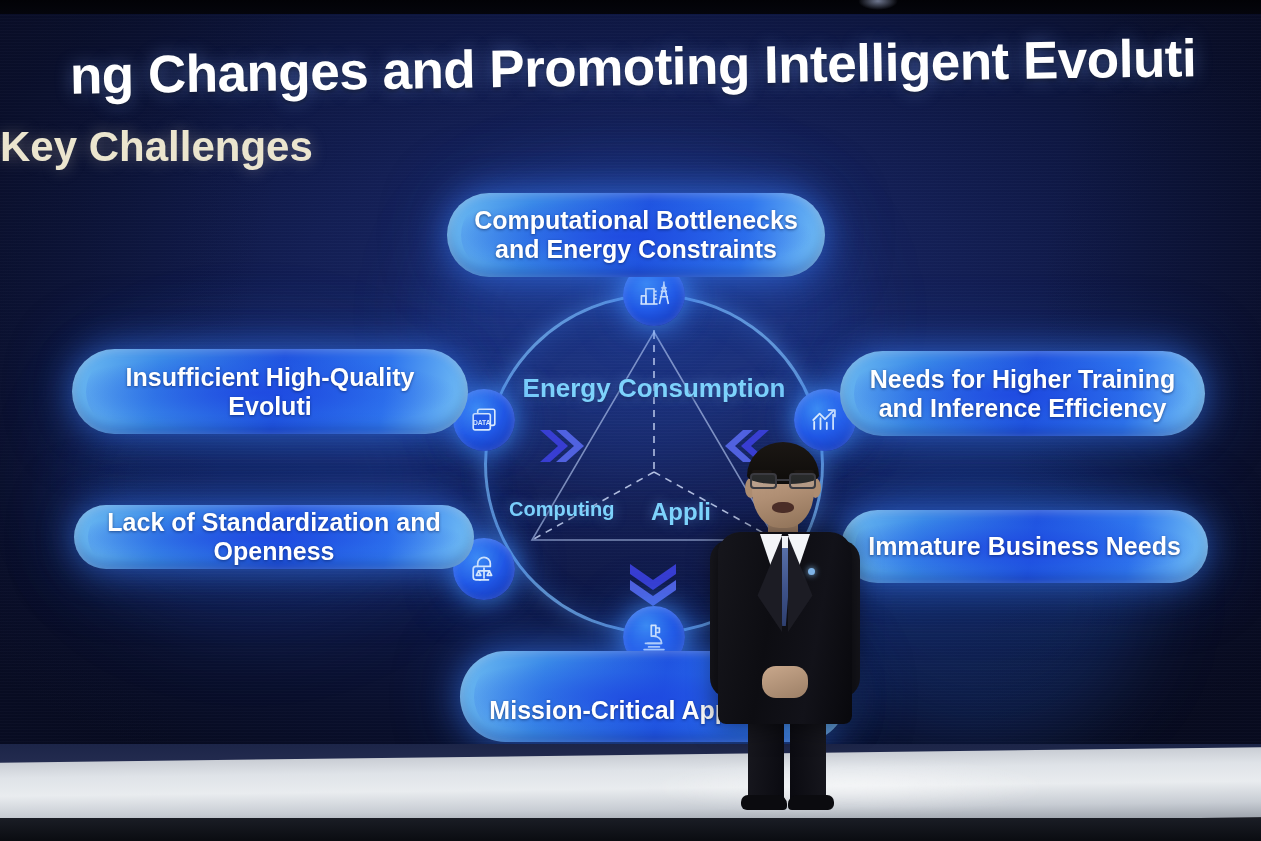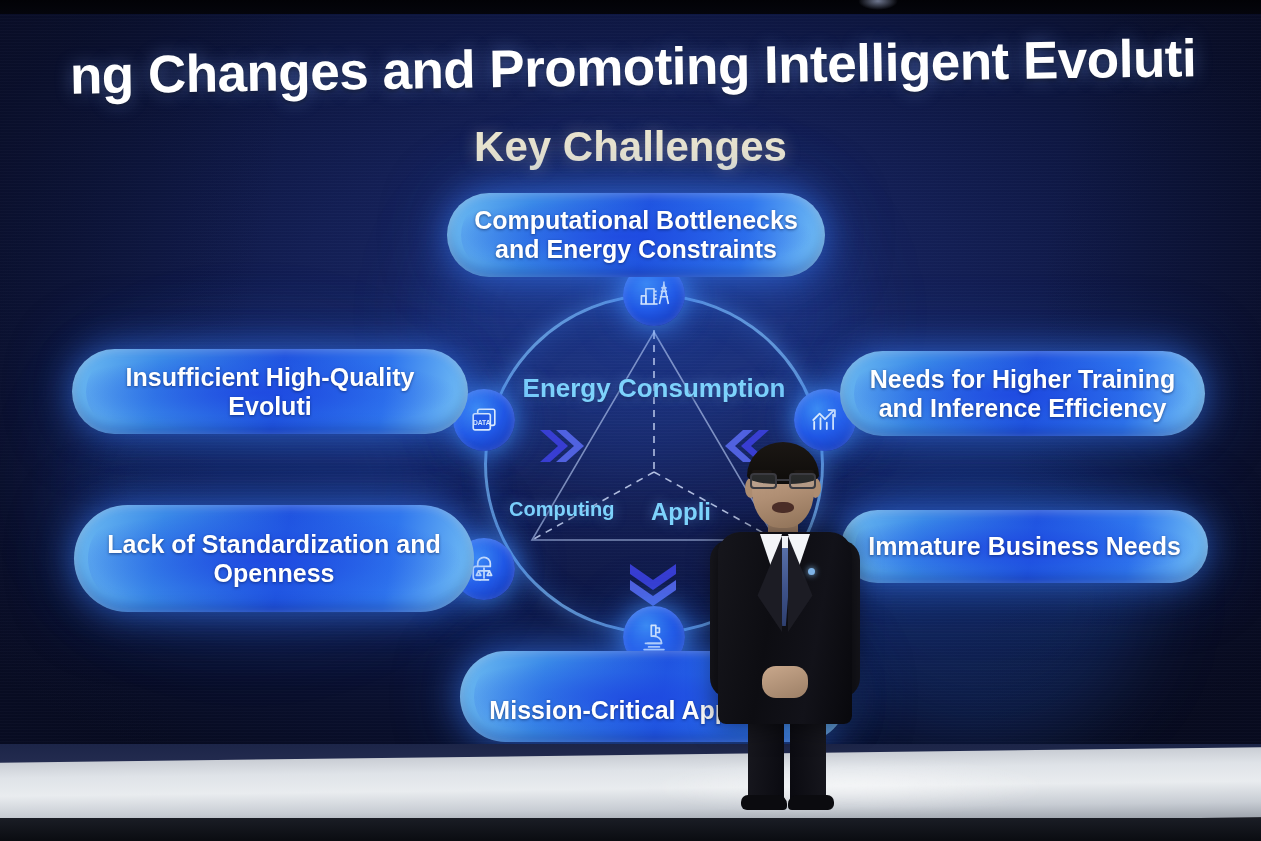--- a/index.html
+++ b/index.html
@@ -53,21 +53,21 @@
     text-align:center;
     color:#ffffff;
     font-size:53px; font-weight:bold; letter-spacing:-.5px;
     white-space:nowrap;
     text-shadow:0 0 18px rgba(130,170,255,.45), 0 2px 4px rgba(0,0,0,.5);
     transform:rotate(-0.9deg);
     z-index:6;
   }
   .subhead {
     position:absolute; left:0; top:123px; width:1261px;
-    text-align:center;
+    text-align:left;
     color:#ebe5ce;
     font-size:42px; font-weight:bold;
     text-shadow:0 0 16px rgba(235,225,200,.35);
     z-index:6;
   }
 
   
   .pill {
     position:absolute; z-index:7;
     display:flex; align-items:center; justify-content:center; text-align:center;
@@ -83,21 +83,21 @@
   }
   .pill .inner-glow {
     position:absolute; inset:6px 14px; border-radius:999px;
     background:radial-gradient(ellipse at 46% 52%, rgba(30,70,225,.75) 0%, rgba(35,90,230,.35) 45%, rgba(60,140,245,0) 72%);
     pointer-events:none;
   }
   .pill span.ptext { position:relative; z-index:2; padding:0 22px; }
 
   .pill.top    { left:447px; top:193px;  width:378px; height:84px;  font-size:25px; }
   .pill.lt     { left:72px;  top:349px;  width:396px; height:85px;  font-size:25px; }
-  .pill.lb     { left:74px;  top:505px;  width:400px; height:107px;  font-size:25px; }
+  .pill.lb     { left:74px;  top:505px;  width:400px; height:64px;  font-size:25px; }
   .pill.rt     { left:840px; top:351px;  width:365px; height:85px;  font-size:25px; }
   .pill.rb     { left:841px; top:510px;  width:367px; height:73px;  font-size:25px; }
   .pill.bottom { left:460px; top:651px;  width:387px; height:91px;  font-size:25px; }
   .pill.bottom span.ptext { transform:translateY(14px); }
 
   
   .diagram { position:absolute; left:484px; top:294px; width:340px; height:340px; z-index:5; }
   .ring {
     position:absolute; inset:0; border-radius:50%;
     border:3px solid rgba(120,185,250,.75);

